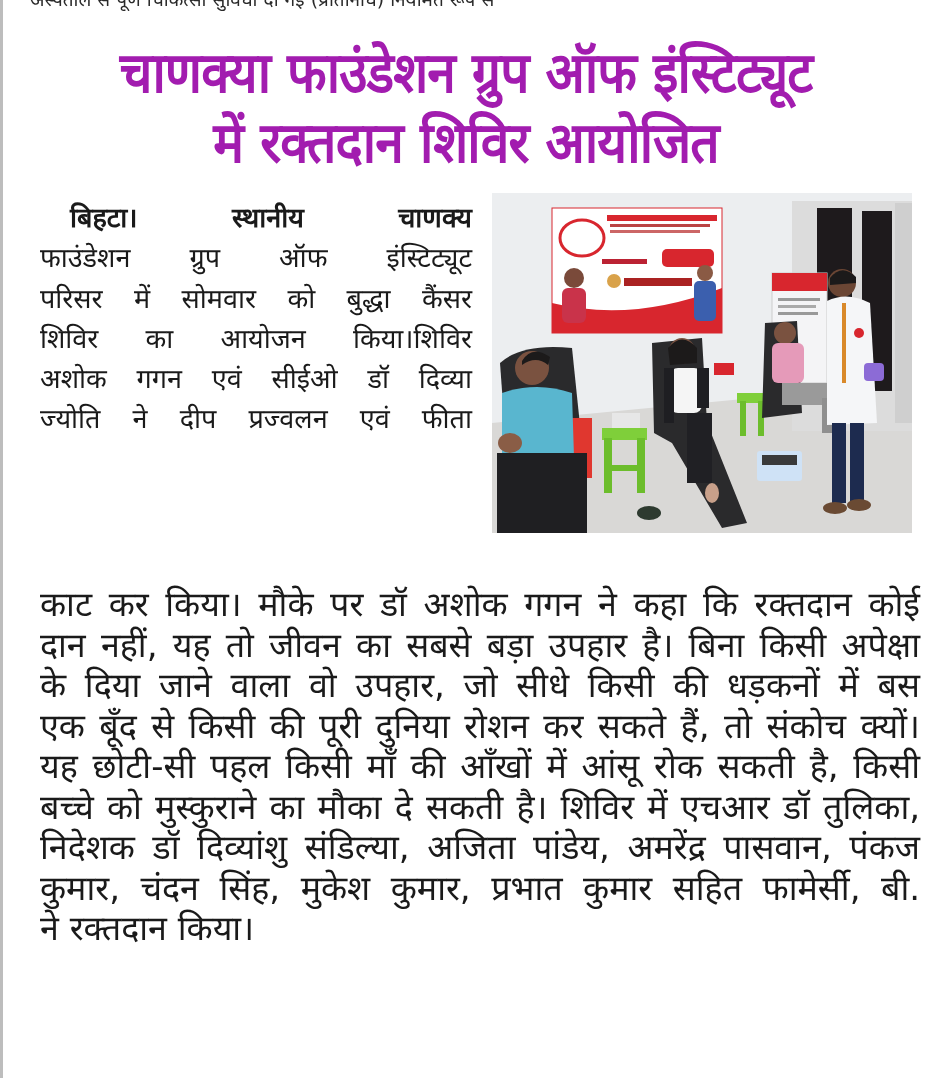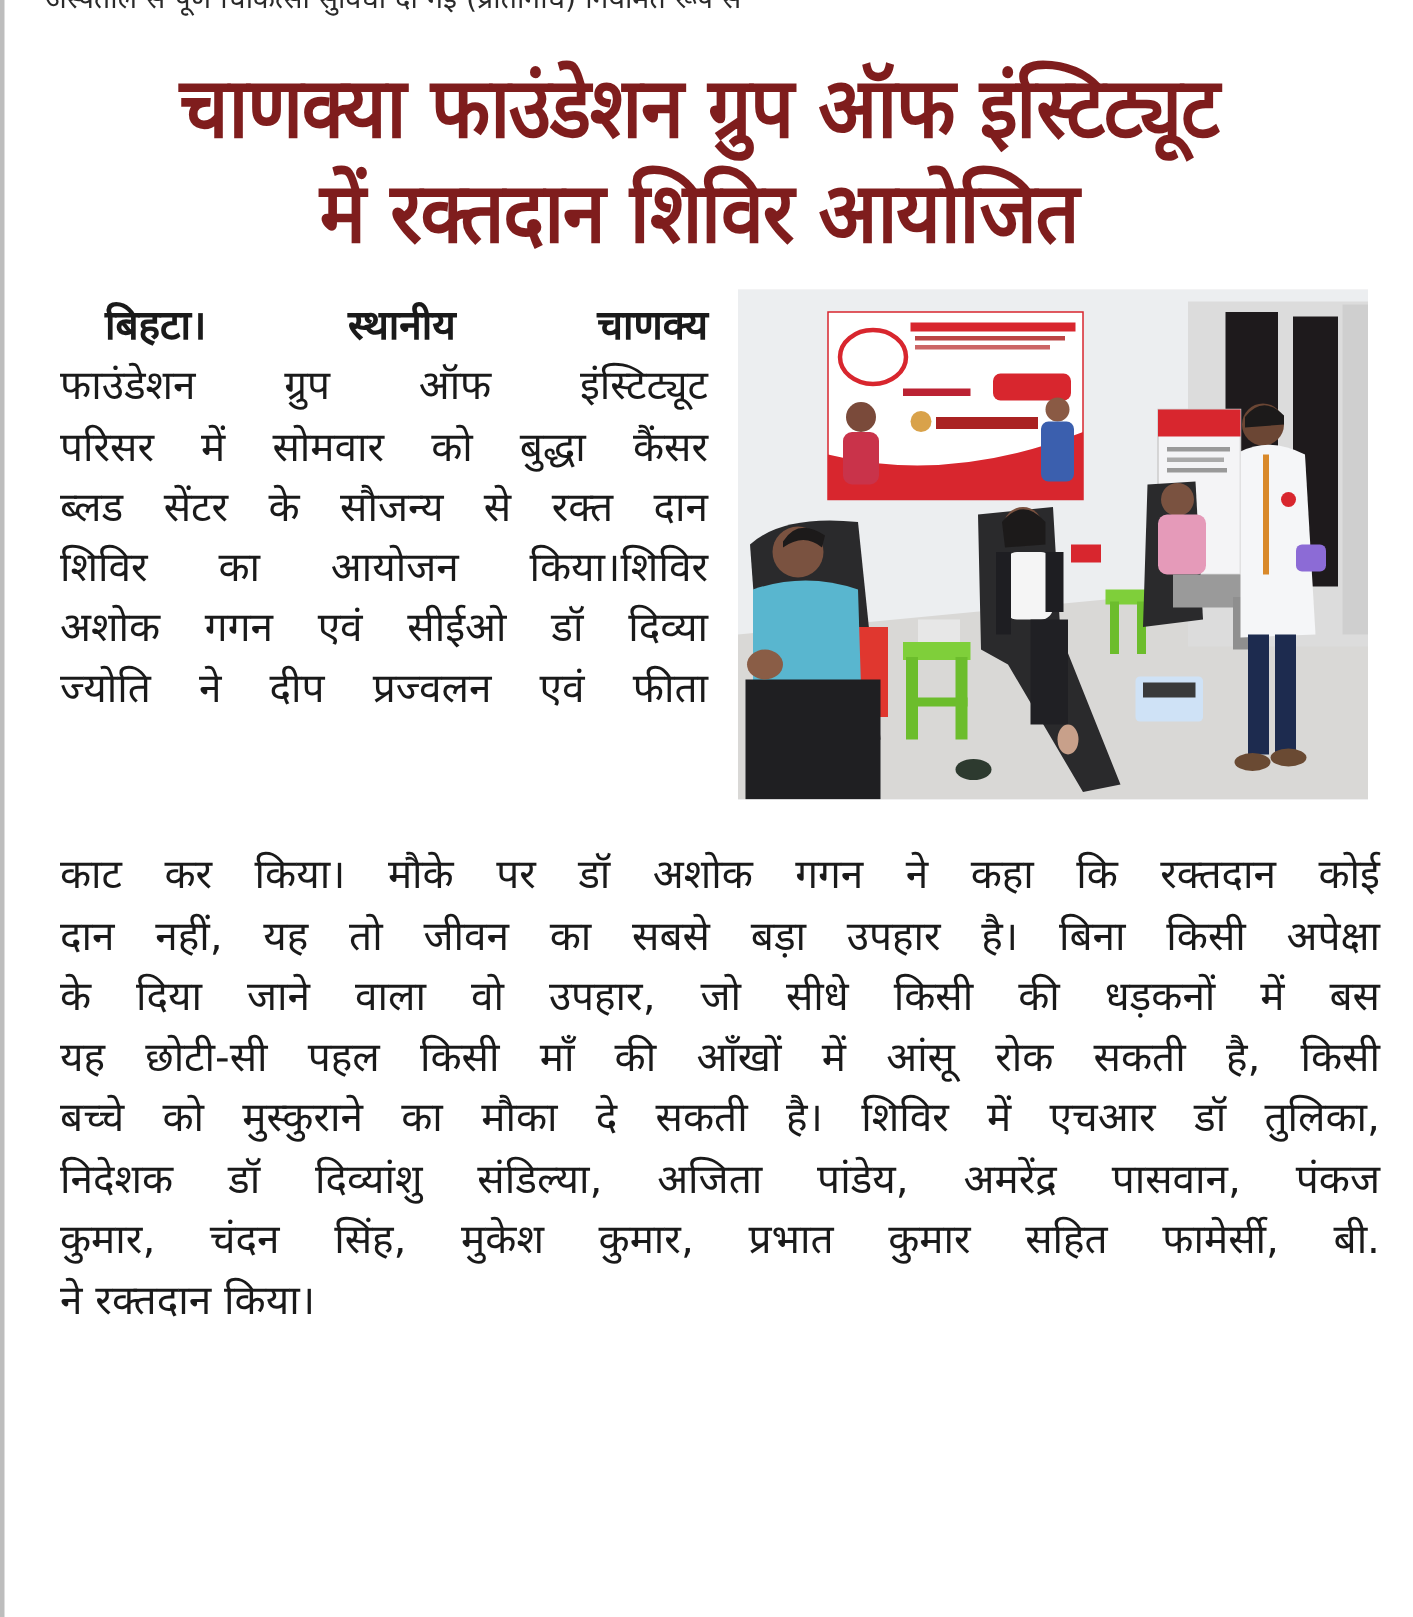--- a/index.html
+++ b/index.html
@@ -8,59 +8,58 @@
     background: #ffffff; position: relative;
     font-family: "DejaVu Sans", sans-serif; color: #1a1a1a;
   }
   .left-rule { position: absolute; left: 0; top: 0; width: 3px; height: 1078px; background: #bdbdbd; }
   .top-cut {
     position: absolute; left: 30px; top: -13px; width: 880px; height: 24px;
     font-size: 19px; line-height: 24px; color: #2a2a2a; white-space: nowrap; overflow: hidden;
   }
   .headline {
     position: absolute; left: 0; top: 38px; width: 932px; text-align: center;
-    font-family: "DejaVu Sans", sans-serif; font-weight: bold; color: #7f1d1d;
+    font-family: "DejaVu Sans", sans-serif; font-weight: bold; color: #a21caf;
     letter-spacing: -1px;
   }
   .headline .l1 { display: block; font-size: 56px; line-height: 70px; transform: scaleX(0.92); transform-origin: center; white-space: nowrap; }
   .headline .l2 { display: block; font-size: 56px; line-height: 70px; transform: scaleX(0.92); transform-origin: center; white-space: nowrap; }
   .lead-col {
     position: absolute; left: 40px; top: 198px; width: 432px;
     font-size: 27px; line-height: 40.3px; text-align: justify; text-align-last: justify;
   }
   .lead-col .line { display: block; white-space: nowrap; text-align: justify; text-align-last: justify; }
   .lead-col .indent { padding-left: 30px; font-weight: bold; }
   .photo {
     position: absolute; left: 492px; top: 193px; width: 420px; height: 340px;
     overflow: hidden; background: #e9eaec;
   }
   .body-full {
-    position: absolute; left: 40px; top: 564px; width: 880px;
-    font-size: 27px; line-height: 40.5px;
+    position: absolute; left: 40px; top: 584px; width: 880px;
+    font-size: 34px; line-height: 40.5px;
   }
   .body-full .line { display: block; white-space: nowrap; text-align: justify; text-align-last: justify; }
   .body-full .line.last { text-align-last: left; }
 </style>
 </head>
 <body>
 
 <div class="left-rule"></div>
 
 <div class="top-cut">अस्पताल से पूर्ण चिकित्सा सुविधा दी गई (प्रतिनिधि) नियमित रूप से</div>
 
 <h1 class="headline" style="margin:0;">
   <span class="l1">चाणक्या फाउंडेशन ग्रुप ऑफ इंस्टिट्यूट</span>
   <span class="l2">में रक्तदान शिविर आयोजित</span>
 </h1>
 
 <div class="lead-col">
   <span class="line indent">बिहटा। स्थानीय चाणक्य</span>
   <span class="line">फाउंडेशन ग्रुप ऑफ इंस्टिट्यूट</span>
   <span class="line">परिसर में सोमवार को बुद्धा कैंसर</span>
-  <span class="line">ब्लड सेंटर के सौजन्य से रक्त दान</span>
   <span class="line">शिविर का आयोजन किया।शिविर</span>
   <span class="line">अशोक गगन एवं सीईओ डॉ दिव्या</span>
   <span class="line">ज्योति ने दीप प्रज्वलन एवं फीता</span>
 </div>
 
 <div class="photo">
   <svg width="420" height="340" viewBox="0 0 420 340" xmlns="http://www.w3.org/2000/svg">
 
     <rect x="0" y="0" width="420" height="340" fill="#eceef0"></rect>
     <polygon points="0,230 420,190 420,340 0,340" fill="#d9d8d6"></polygon>
@@ -144,18 +143,19 @@
     <rect x="358" y="230" width="14" height="80" fill="#1d2b4f"></rect>
     <ellipse cx="343" cy="315" rx="12" ry="6" fill="#6a4a33"></ellipse>
     <ellipse cx="367" cy="312" rx="12" ry="6" fill="#6a4a33"></ellipse>
   </svg>
 </div>
 
 <div class="body-full">
   <span class="line">काट कर किया। मौके पर डॉ अशोक गगन ने कहा कि रक्तदान कोई</span>
   <span class="line">दान नहीं, यह तो जीवन का सबसे बड़ा उपहार है। बिना किसी अपेक्षा</span>
   <span class="line">के दिया जाने वाला वो उपहार, जो सीधे किसी की धड़कनों में बस</span>
+  <span class="line">एक बूँद से किसी की पूरी दुनिया रोशन कर सकते हैं, तो संकोच क्यों।</span>
   <span class="line">यह छोटी-सी पहल किसी माँ की आँखों में आंसू रोक सकती है, किसी</span>
   <span class="line">बच्चे को मुस्कुराने का मौका दे सकती है। शिविर में एचआर डॉ तुलिका,</span>
   <span class="line">निदेशक डॉ दिव्यांशु संडिल्या, अजिता पांडेय, अमरेंद्र पासवान, पंकज</span>
   <span class="line">कुमार, चंदन सिंह, मुकेश कुमार, प्रभात कुमार  सहित फामेर्सी, बी.</span>
   <span class="line last">ने रक्तदान किया।</span>
 </div>
 
 </body></html>

